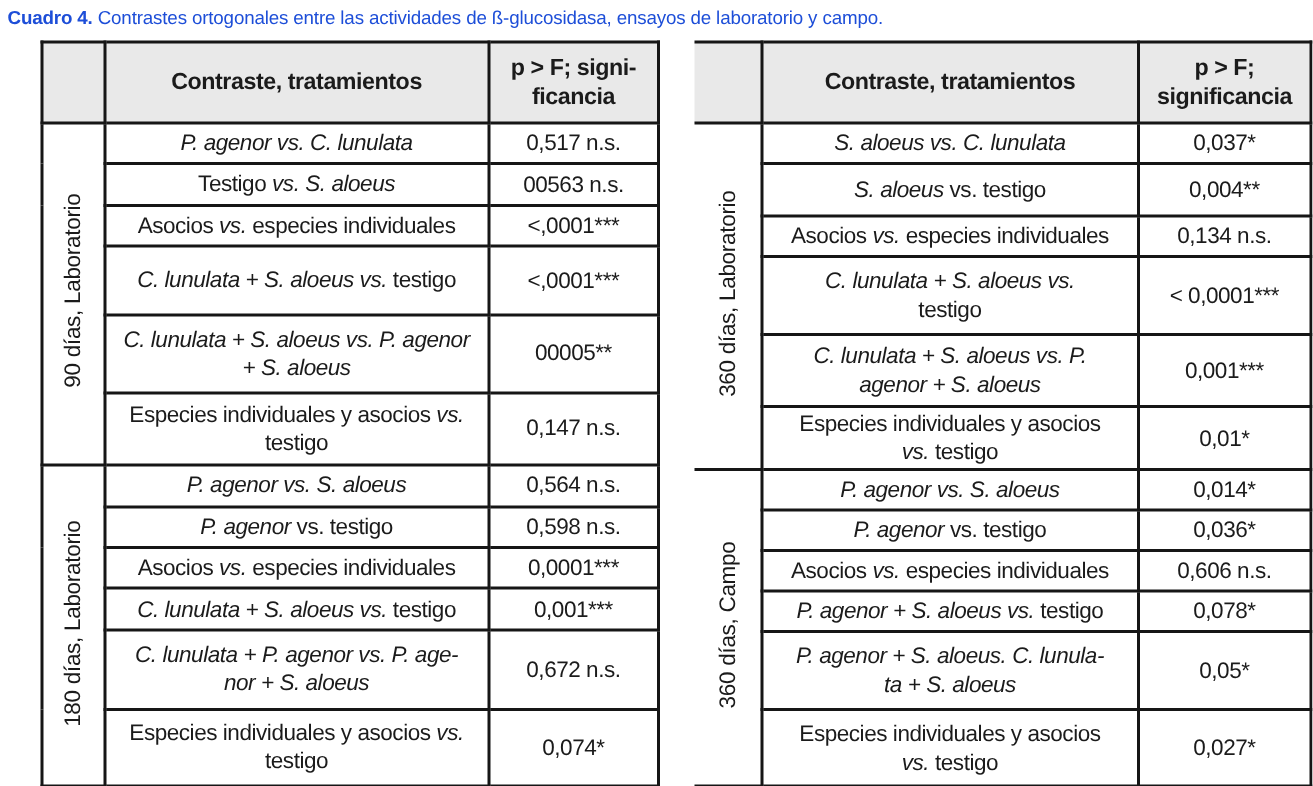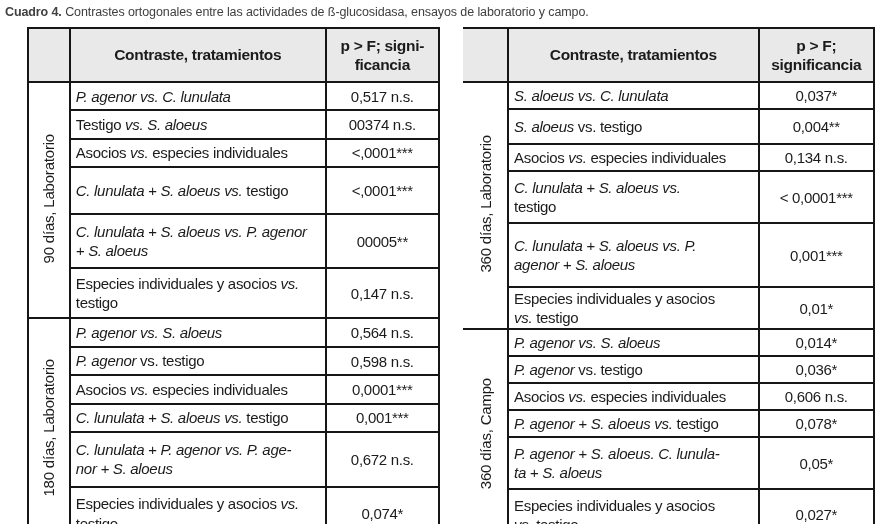--- a/index.html
+++ b/index.html
@@ -1,34 +1,34 @@
 <!DOCTYPE html>
 <html><head>
 <meta charset="utf-8">
 <style>
   html,body{margin:0;padding:0;}
   body{
     width:875px;height:524px;background:#ffffff;overflow:hidden;
     font-family:"Liberation Sans",sans-serif;color:#1b1b1b;
   }
   .caption{
-    margin:5px 0 8px 5px;font-size:12.5px;letter-spacing:-0.1px;color:#404040;
+    margin:5px 0 8px 5px;font-size:12.5px;letter-spacing:-0.1px;color:#1d4ed8;
   }
   .caption .cap-label{font-weight:bold;}
   .tbls{display:flex;margin-left:4px;}
   table{border-collapse:collapse;table-layout:fixed;margin-left:23px;}
   th,td{
     border:2px solid #161616;padding:1px 5px;
     font-size:15px;letter-spacing:-0.3px;vertical-align:middle;
   }
   thead th{
     background:#e9e9e9;font-weight:bold;font-size:15.5px;text-align:center;
     white-space:pre-line;line-height:1.25;height:50px;
   }
-  td.contrast{text-align:left;white-space:pre-line;line-height:1.28;}
+  td.contrast{text-align:center;white-space:pre-line;line-height:1.28;}
   td.pval{text-align:center;white-space:nowrap;}
   th.rotcell{text-align:center;vertical-align:middle;padding:1px;background:#fff;}
   .rot{
     display:inline-block;writing-mode:vertical-rl;transform:rotate(180deg);
     white-space:nowrap;font-weight:normal;font-size:15px;letter-spacing:-0.2px;
   }
   .t-right tr > *:first-child{border-left:none;}
   em.it{font-style:italic;}
 </style>
 </head>
@@ -52,21 +52,21 @@
         </tr>
       </thead>
       <tbody>
         <tr style="height: 27px;">
           <th class="rotcell" rowspan="6"><span class="rot">90 días, Laboratorio</span></th>
           <td class="contrast"><em class="it">P. agenor vs. C. lunulata</em></td>
           <td class="pval">0,517 n.s.</td>
         </tr>
         <tr style="height: 27px;">
           <td class="contrast"><span>Testigo </span><em class="it">vs. S. aloeus</em></td>
-          <td class="pval">00374 n.s.</td>
+          <td class="pval">00563 n.s.</td>
         </tr>
         <tr style="height: 27px;">
           <td class="contrast"><span>Asocios </span><em class="it">vs.</em><span> especies individuales</span></td>
           <td class="pval">&lt;,0001***</td>
         </tr>
         <tr style="height: 45px;">
           <td class="contrast"><em class="it">C. lunulata + S. aloeus  vs.</em><span> testigo</span></td>
           <td class="pval">&lt;,0001***</td>
         </tr>
         <tr style="height: 51px;">
@@ -134,21 +134,21 @@
         </tr>
         <tr style="height: 27px;">
           <td class="contrast"><span>Asocios </span><em class="it">vs.</em><span> especies individuales</span></td>
           <td class="pval">0,134 n.s.</td>
         </tr>
         <tr style="height: 52px;">
           <td class="contrast"><em class="it">C. lunulata  + S. aloeus vs.</em><span>
 testigo</span></td>
           <td class="pval">&lt; 0,0001***</td>
         </tr>
-        <tr style="height: 64px;">
+        <tr style="height: 48px;">
           <td class="contrast"><em class="it">C. lunulata + S. aloeus vs. P.
 agenor + S. aloeus</em></td>
           <td class="pval">0,001***</td>
         </tr>
         <tr style="height: 40px;">
           <td class="contrast"><span>Especies individuales y asocios
 </span><em class="it">vs.</em><span> testigo</span></td>
           <td class="pval">0,01*</td>
         </tr>
         <tr style="height: 27px;">

